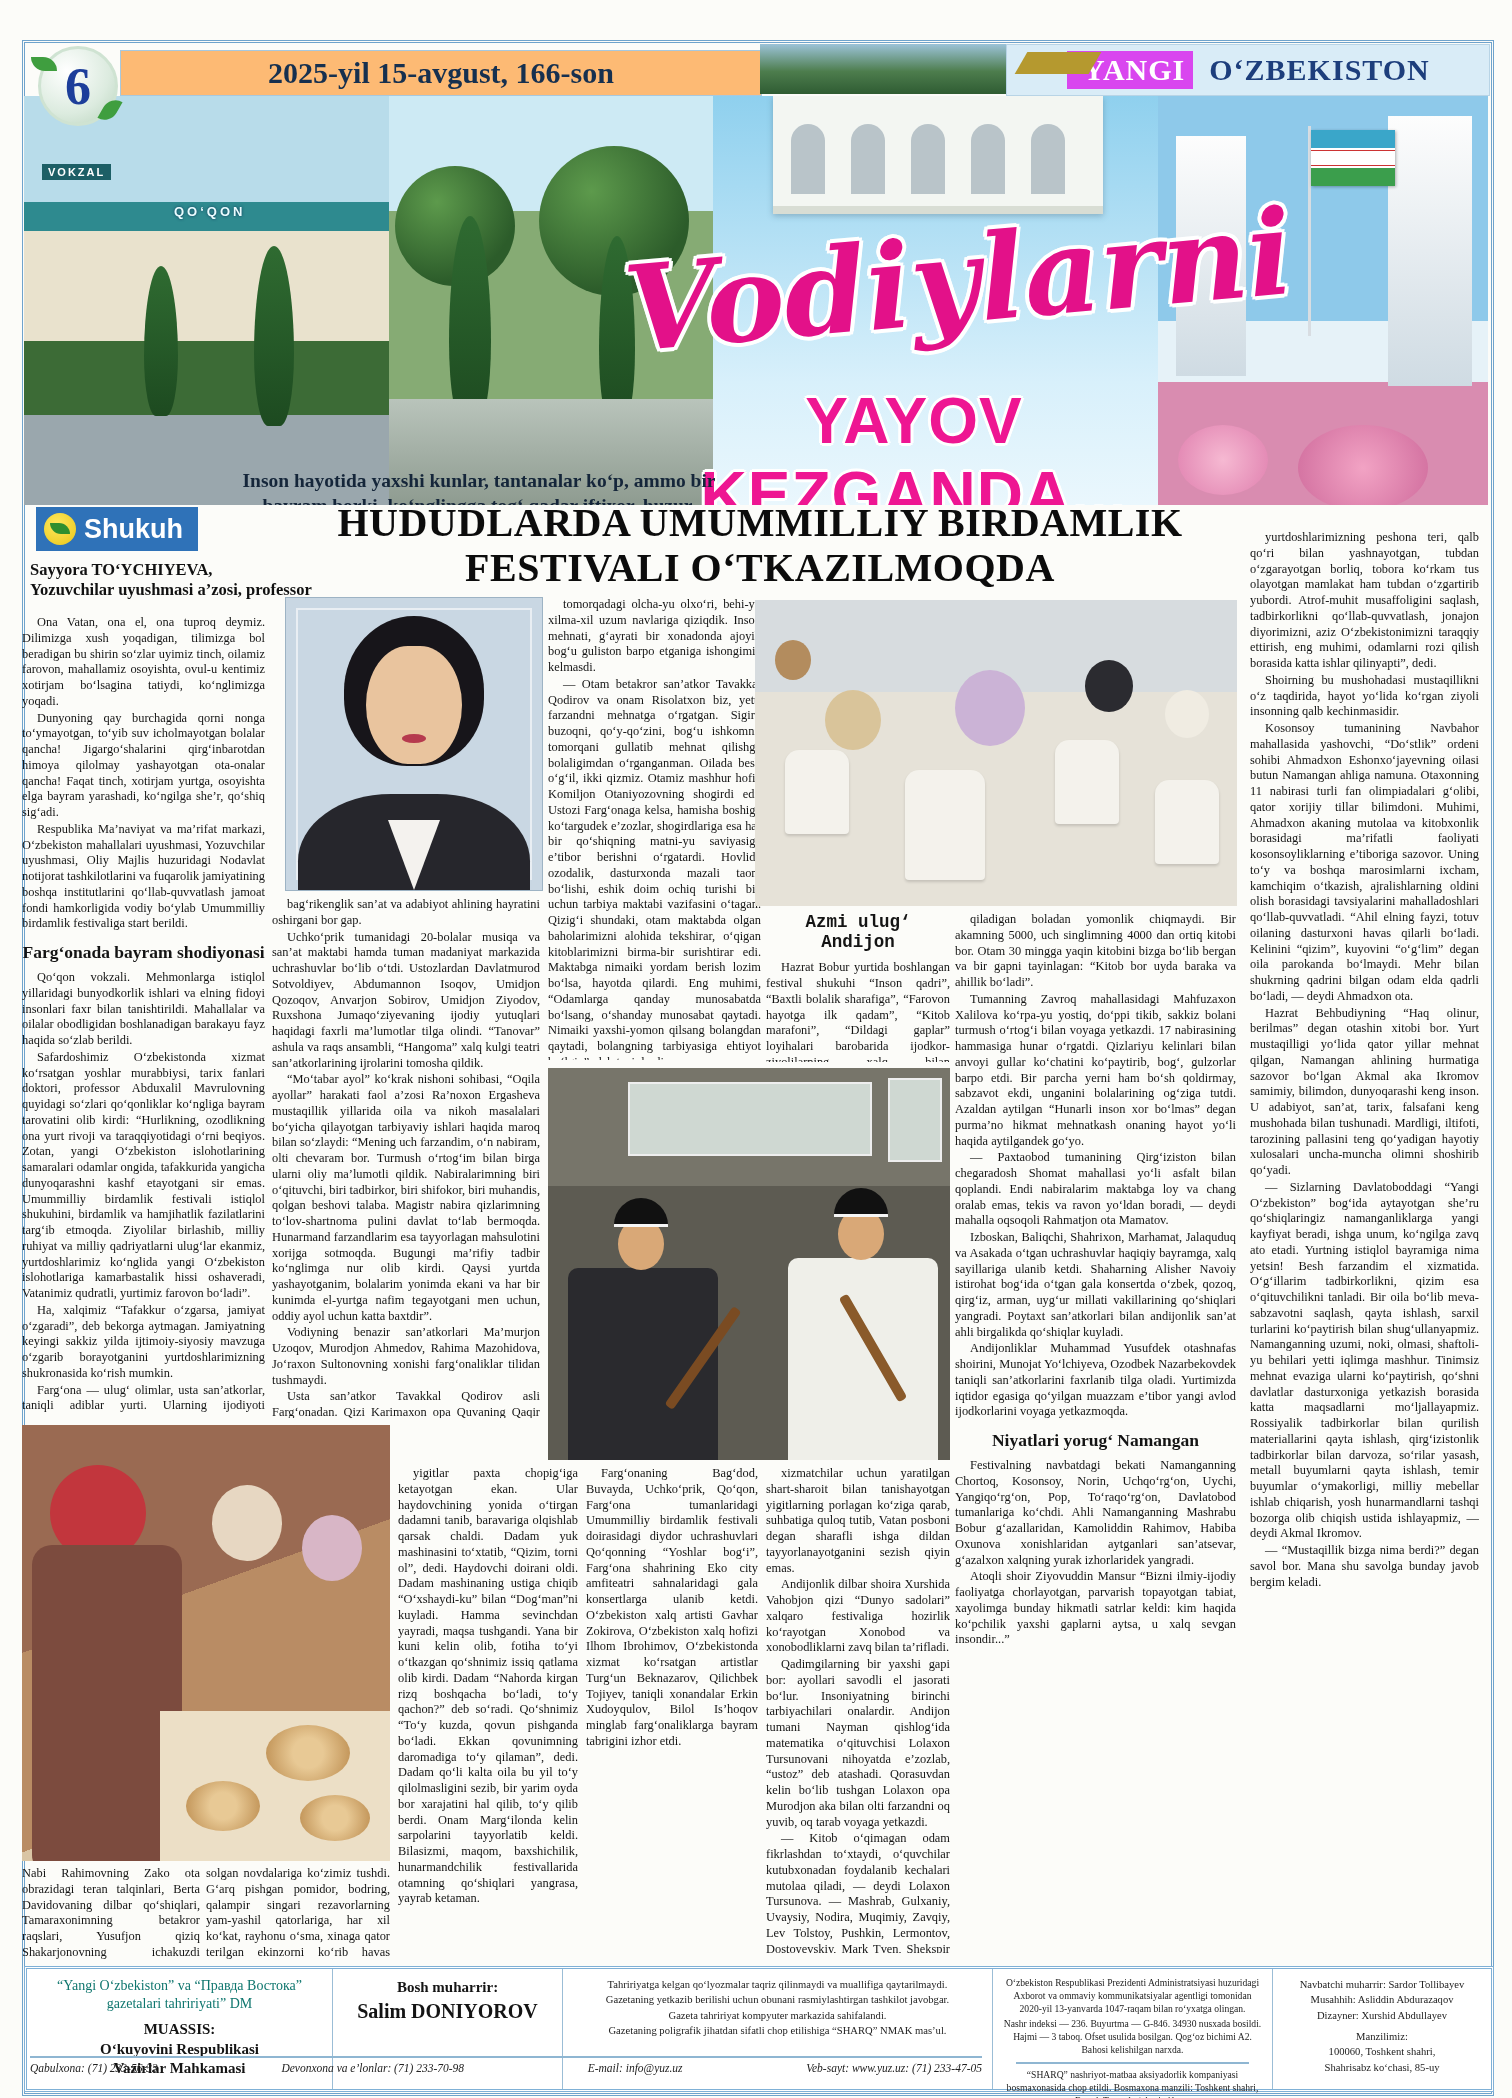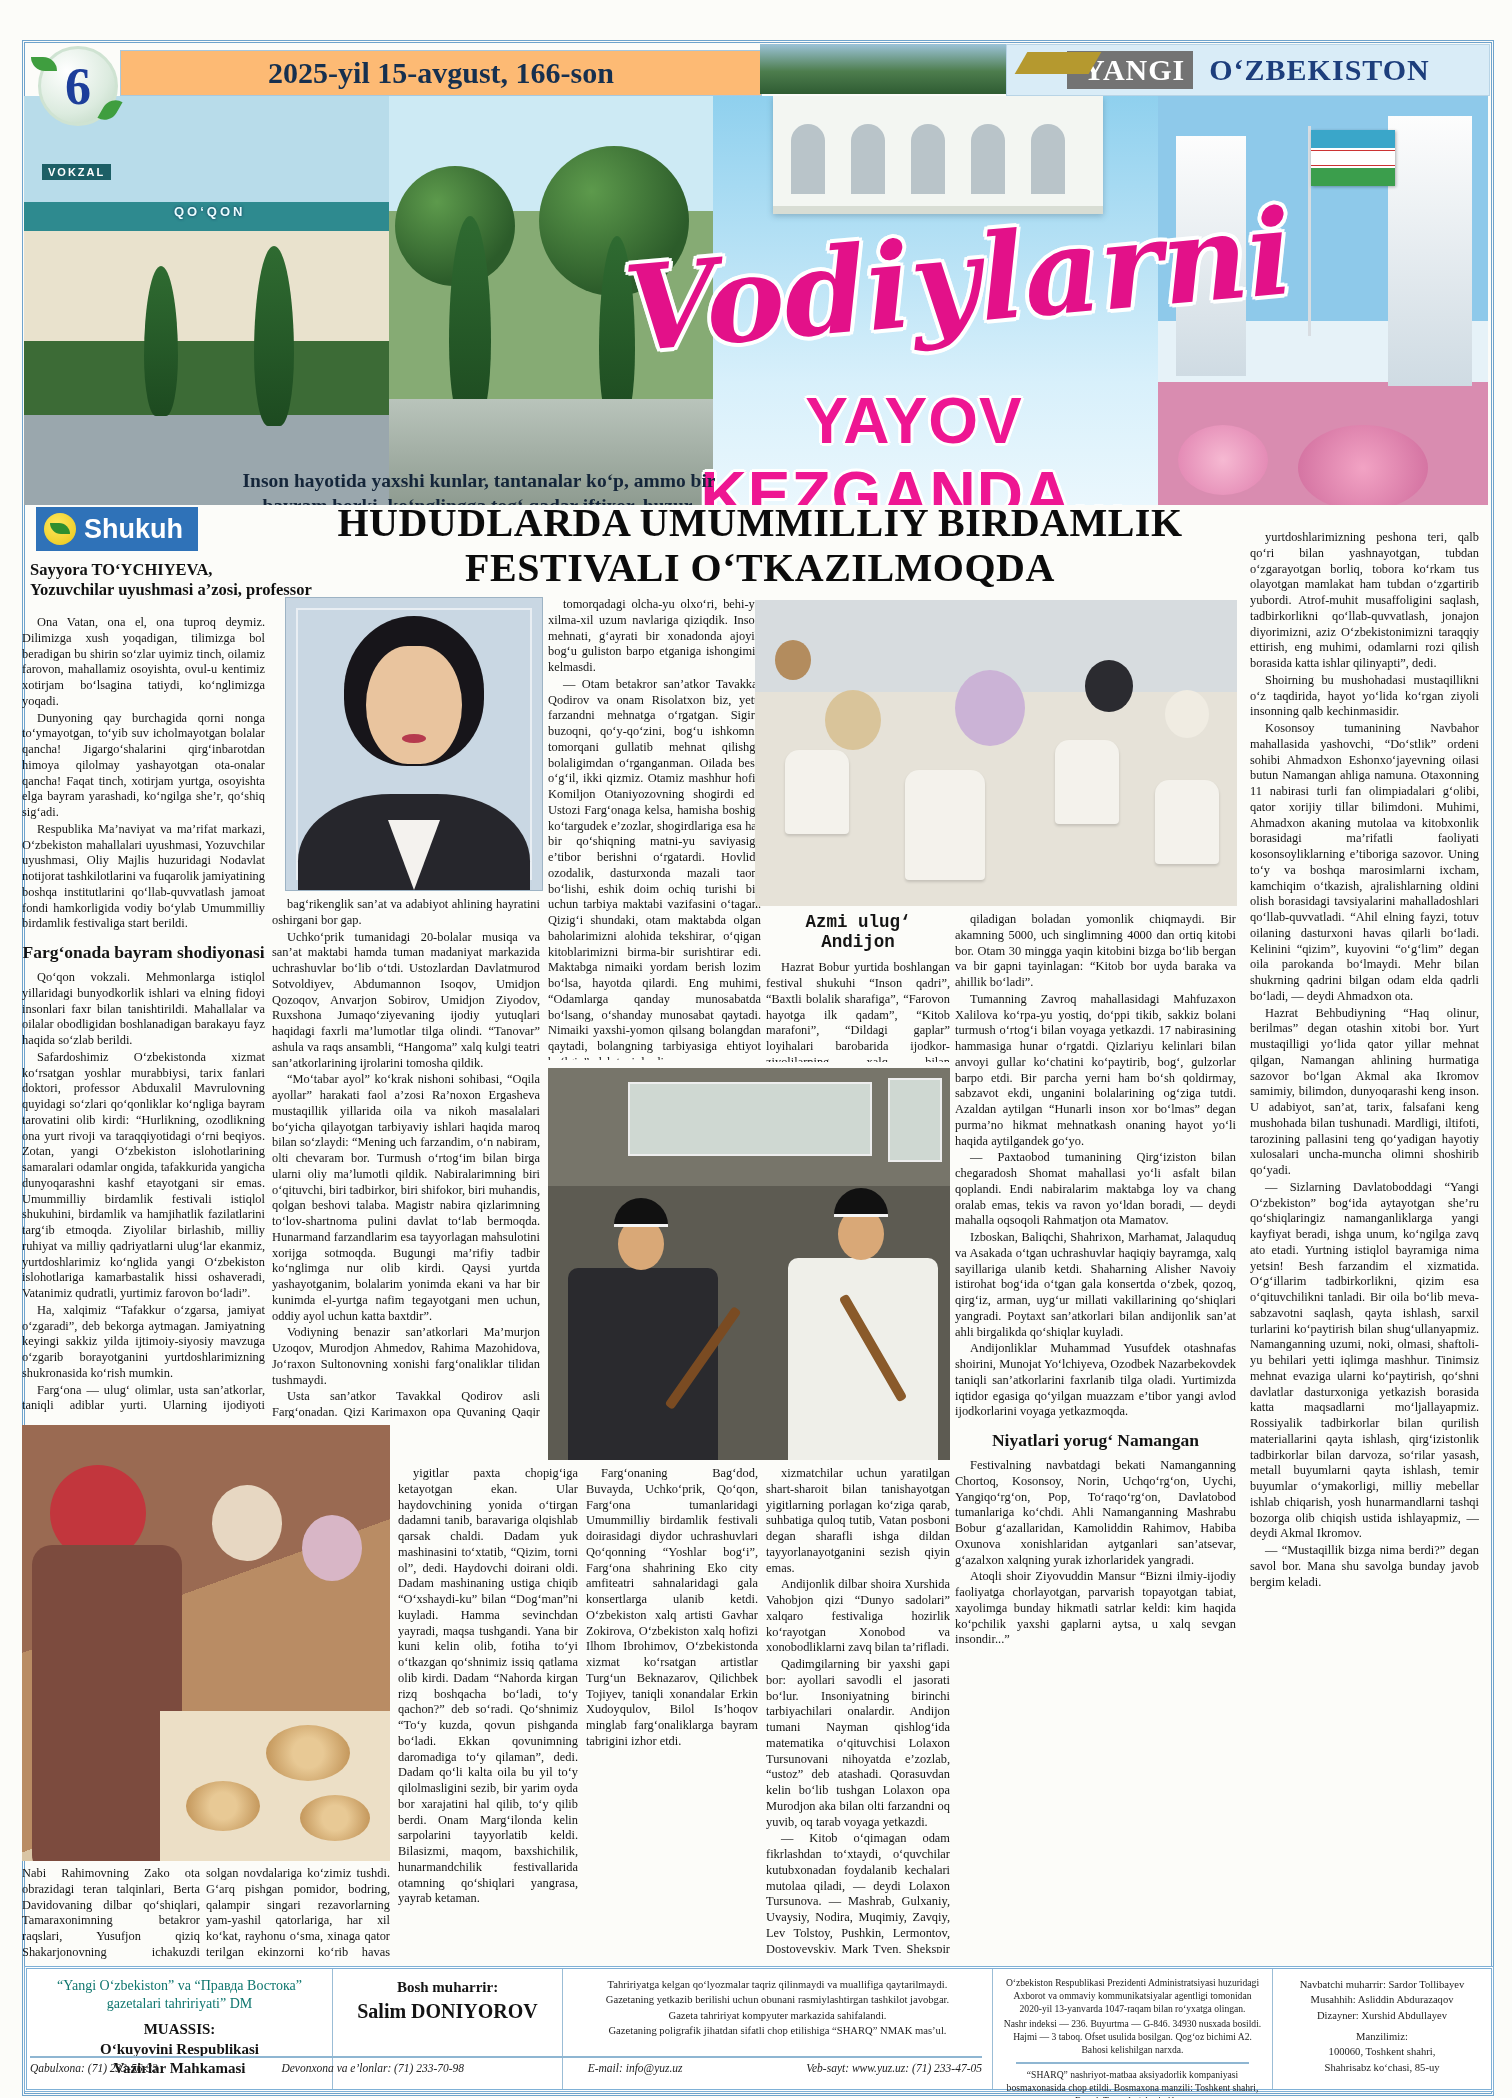--- a/index.html
+++ b/index.html
@@ -14,21 +14,21 @@
            font:bold 52px "Liberation Serif",serif;color:#1d3e9a;z-index:6;}
   .leaf{position:absolute;width:26px;height:14px;background:#3f9e3f;border-radius:0 14px 0 14px;}
   .datebox{position:absolute;left:120px;top:50px;width:640px;height:44px;background:#fdba74;
            border:1px solid #a8c8dd;display:flex;align-items:center;justify-content:center;
            font:bold 30px "Liberation Serif",serif;color:#16304f;z-index:5;}
   .topphoto{position:absolute;left:760px;top:44px;width:246px;height:50px;
             background:linear-gradient(180deg,#9cc3d8,#4d7d4d 55%,#2f5c33);z-index:5;}
   .masthead{position:absolute;left:1006px;top:44px;width:482px;height:50px;background:#d9ecf7;
             display:flex;align-items:center;z-index:6;border:1px solid #b8d4e6;}
   .mh-gold{width:74px;height:22px;background:#b5992f;transform:skewX(-30deg);margin:0 -28px 14px 14px;}
-  .mh-navy{background:#737373;color:#fff;font:bold 30px "Liberation Serif",serif;
+  .mh-navy{background:#d946ef;color:#fff;font:bold 30px "Liberation Serif",serif;
            padding:2px 8px 2px 16px;letter-spacing:1px;}
   .mh-rest{color:#1d3e7c;font:bold 30px "Liberation Serif",serif;letter-spacing:1px;padding-left:16px;}
   
   .collage{position:absolute;left:24px;top:96px;width:1464px;height:409px;overflow:hidden;background:#bfe0ec;}
   .seg{position:absolute;top:0;height:100%;}
   .station{left:0;width:365px;background:linear-gradient(180deg,#b8dcea 0 26%,#2e8a8f 26% 33%,#e9e2cd 33% 60%,#3c6b36 60% 78%,#9aa7ad 78% 100%);}
   .station .sign{position:absolute;left:18px;top:68px;background:#1d5f66;color:#fff;font:bold 11px "Liberation Sans",sans-serif;padding:2px 6px;letter-spacing:2px;}
   .station .sign2{position:absolute;left:150px;top:108px;color:#eafdff;font:bold 13px "Liberation Sans",sans-serif;letter-spacing:3px;text-shadow:0 0 3px #135; }
   .park{left:365px;width:324px;background:linear-gradient(180deg,#cdeaf4 0 30%,#7fae6b 30% 40%,#npx);}
   .tree{position:absolute;border-radius:50%;background:radial-gradient(circle at 35% 30%,#5d9a4c,#2c5c2a 70%);}

